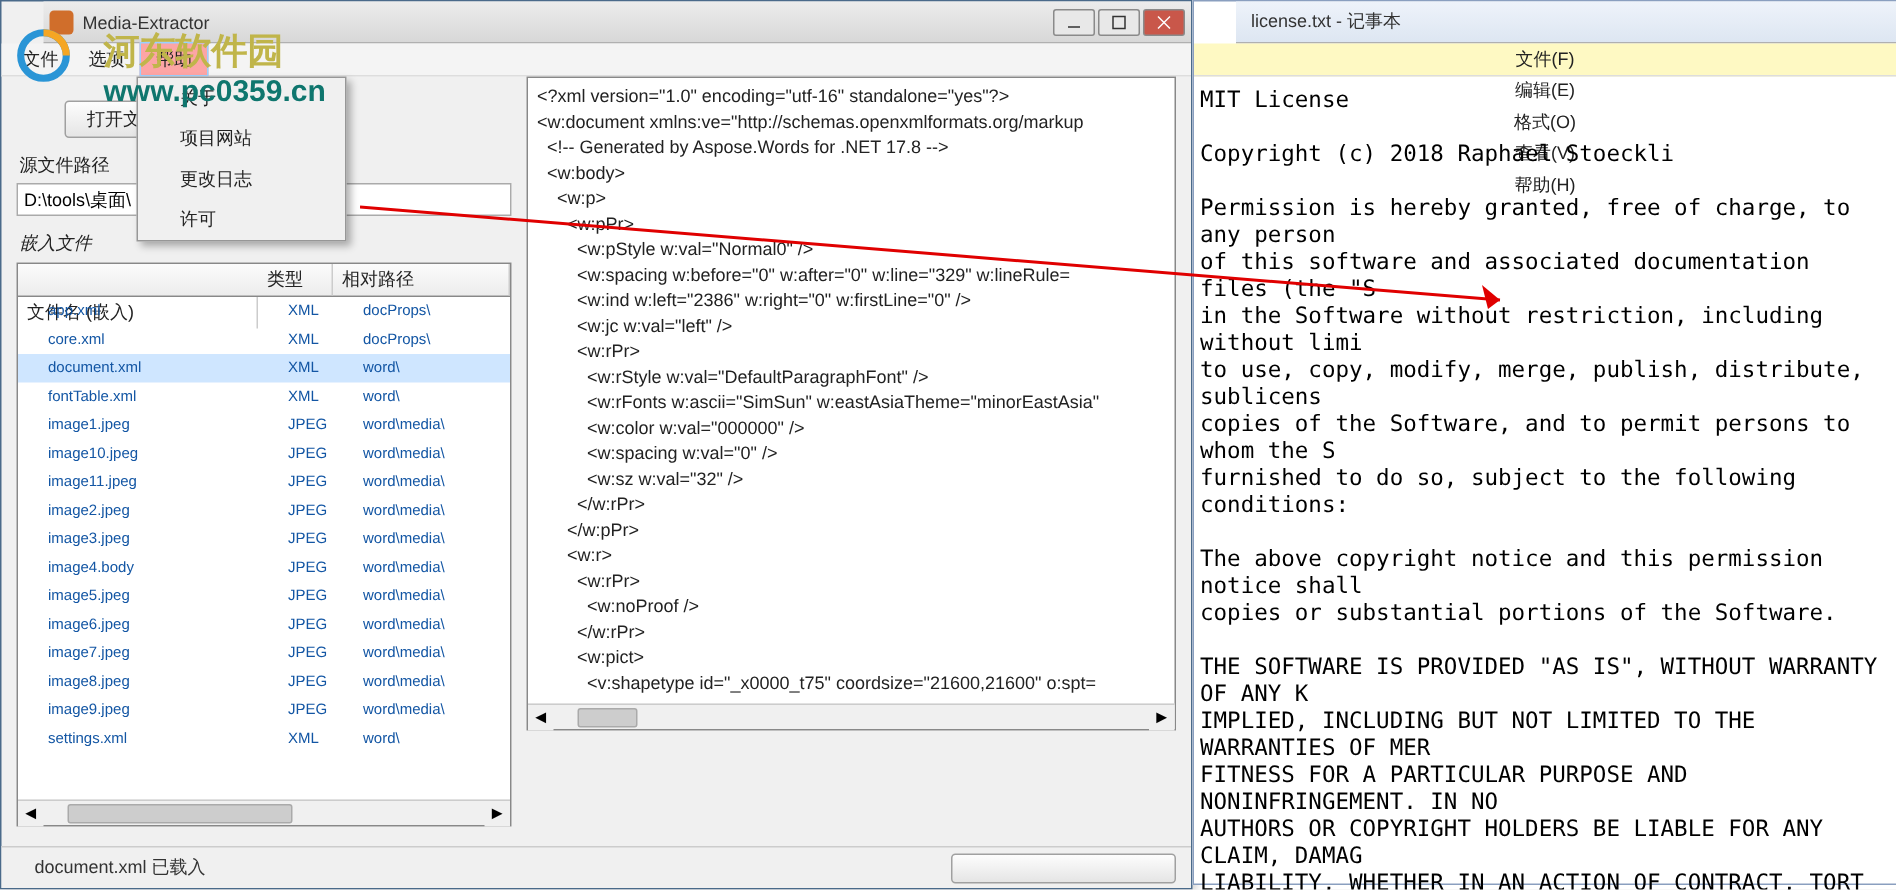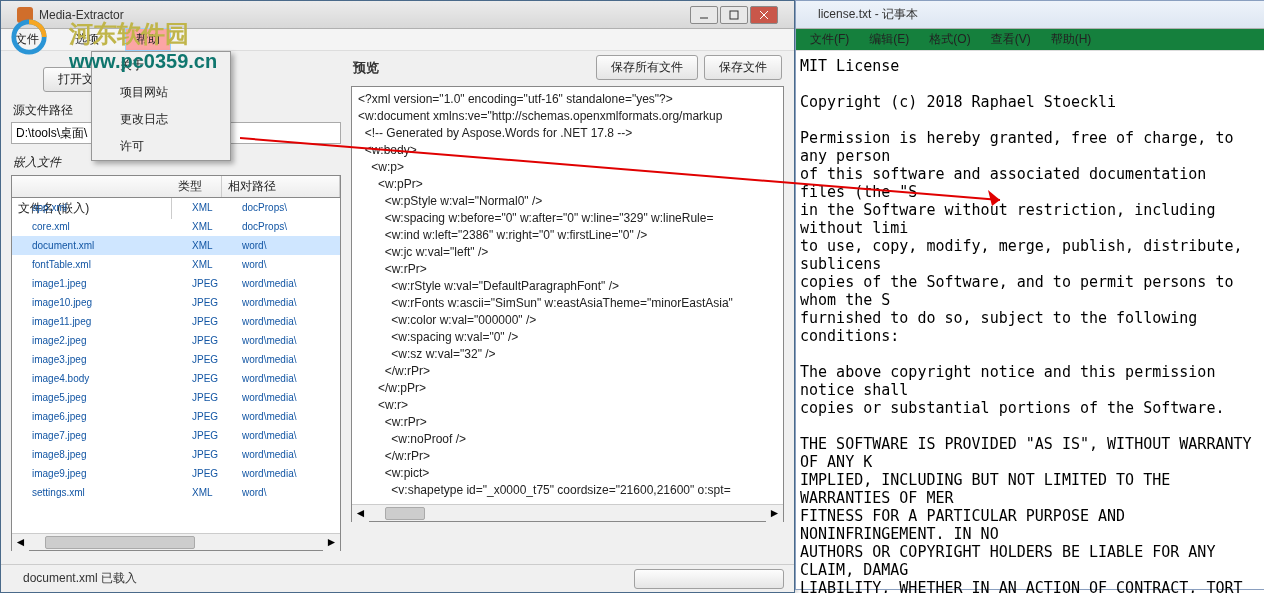--- a/index.html
+++ b/index.html
@@ -35,39 +35,40 @@
   border: 1px solid #4a6a8a;
   background: #f0f0f0;
   box-shadow: 2px 2px 6px rgba(0,0,0,0.2);
 }
 .titlebar {
   height: 28px;
   background: linear-gradient(#ececec, #d8d8d8);
   display: flex;
   align-items: center;
   border-bottom: 1px solid #b0b0b0;
-  padding: 0 16px;
+  padding: 0 4px;
+  margin-left: 28px;
 }
 .titlebar .app-icon {
   width: 16px; height: 16px; background: #d06e2b;
   margin-right: 6px; border-radius: 3px;
 }
 .titlebar .title { flex: 1; font-size: 12px; color: #333; }
 .win-btns { display: flex; gap: 2px; }
 .win-btn { width: 28px; height: 18px; border: 1px solid #8a8a8a; background: #e8e8e8; display:flex; align-items:center; justify-content:center; font-size:10px; border-radius:2px;}
 .win-btn.close { background: #c9574a; color:#fff;}
 .win-btn.close svg line{stroke:#fff;}
 
 .menubar {
   height: 22px;
   background: #f4f4f4;
   display: flex;
   align-items: center;
   padding: 0 4px;
-  gap: 16px;
+  gap: 0;
   border-bottom: 1px solid #ddd;
   position: relative;
 }
 .menubar .mitem { padding: 2px 10px; color:#222;}
 .menubar .mitem.active { background: #fca5a5; border:1px solid #99d1ff;}
 
 
 .dropdown {
   position: absolute;
   left: 90px;
@@ -174,22 +175,22 @@
   width: 470px;
   height: 590px;
   border: 1px solid #8a9fbf;
   background:#fff;
 }
 .notepad .titlebar {
   background: linear-gradient(#eef3fa,#dde6f2);
 }
 .notepad .title { color:#333; }
 .np-menu {
-  height:22px; background:#15803d; border-bottom:1px solid #ddd;
-  display:flex; align-items:center; padding:0 4px;
+  height:22px; background:#fef9c3; border-bottom:1px solid #ddd;
+  display:flex; align-items:center; padding:0 4px;flex-direction:column;
 }
 .np-menu .mitem { padding:2px 10px; color:#222;}
 .np-body {
   padding:6px 4px; font-family: "SimSun","NSimSun","宋体",monospace,"Courier New";
   font-size: 15px; line-height:18px; color:#000; white-space:pre-wrap;
   word-break: break-word;
 }
 </style>
 </head>
 <body>
@@ -343,26 +344,20 @@
         <div class="hscroll">
           <div class="arrow">◄</div>
           <div class="thumb"></div>
           <div style="flex:1"></div>
           <div class="arrow">►</div>
         </div>
       </div>
     </div>
 
     <div class="right-panel">
-      <div class="preview-header">
-        <div class="lbl">预览</div>
-        <button class="btn">保存所有文件</button>
-        <div style="width:6px;"></div>
-        <button class="btn">保存文件</button>
-      </div>
       <div class="preview-box">
         <div class="preview-content">&lt;?xml version="1.0" encoding="utf-16" standalone="yes"?&gt;
 &lt;w:document xmlns:ve="http://schemas.openxmlformats.org/markup
   &lt;!-- Generated by Aspose.Words for .NET 17.8 --&gt;
   &lt;w:body&gt;
     &lt;w:p&gt;
       &lt;w:pPr&gt;
         &lt;w:pStyle w:val="Normal0" /&gt;
         &lt;w:spacing w:before="0" w:after="0" w:line="329" w:lineRule=
         &lt;w:ind w:left="2386" w:right="0" w:firstLine="0" /&gt;

